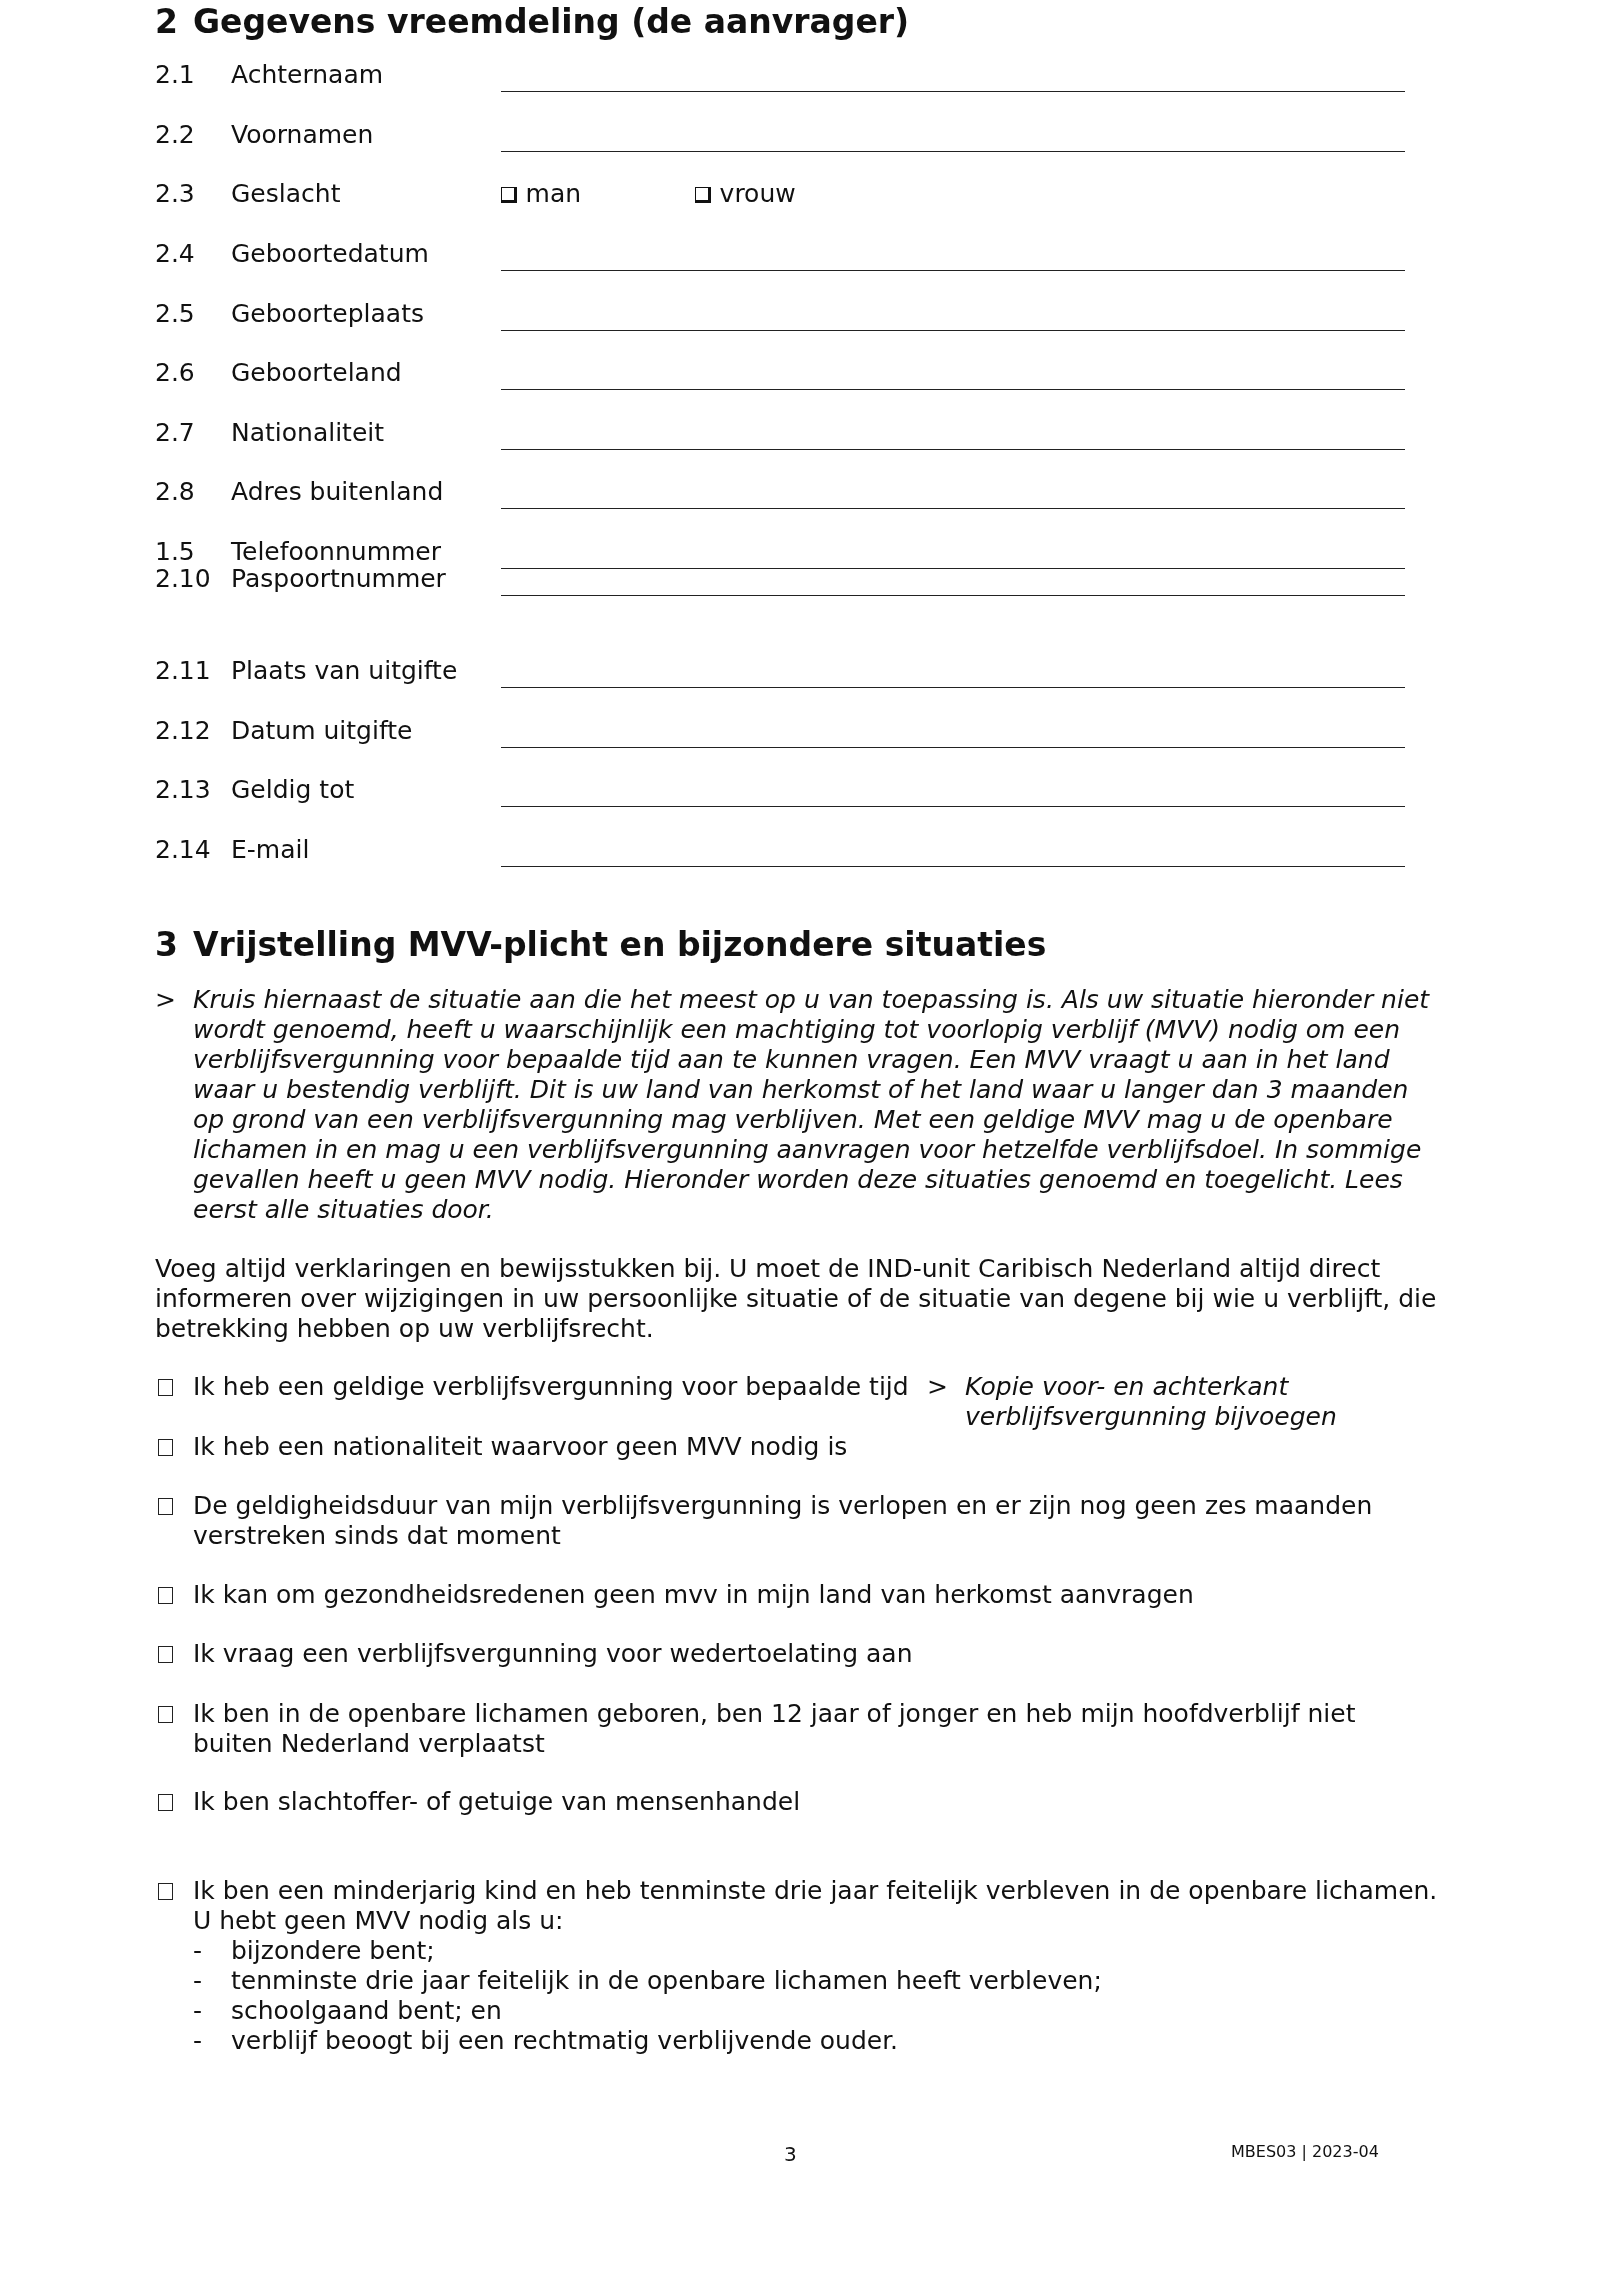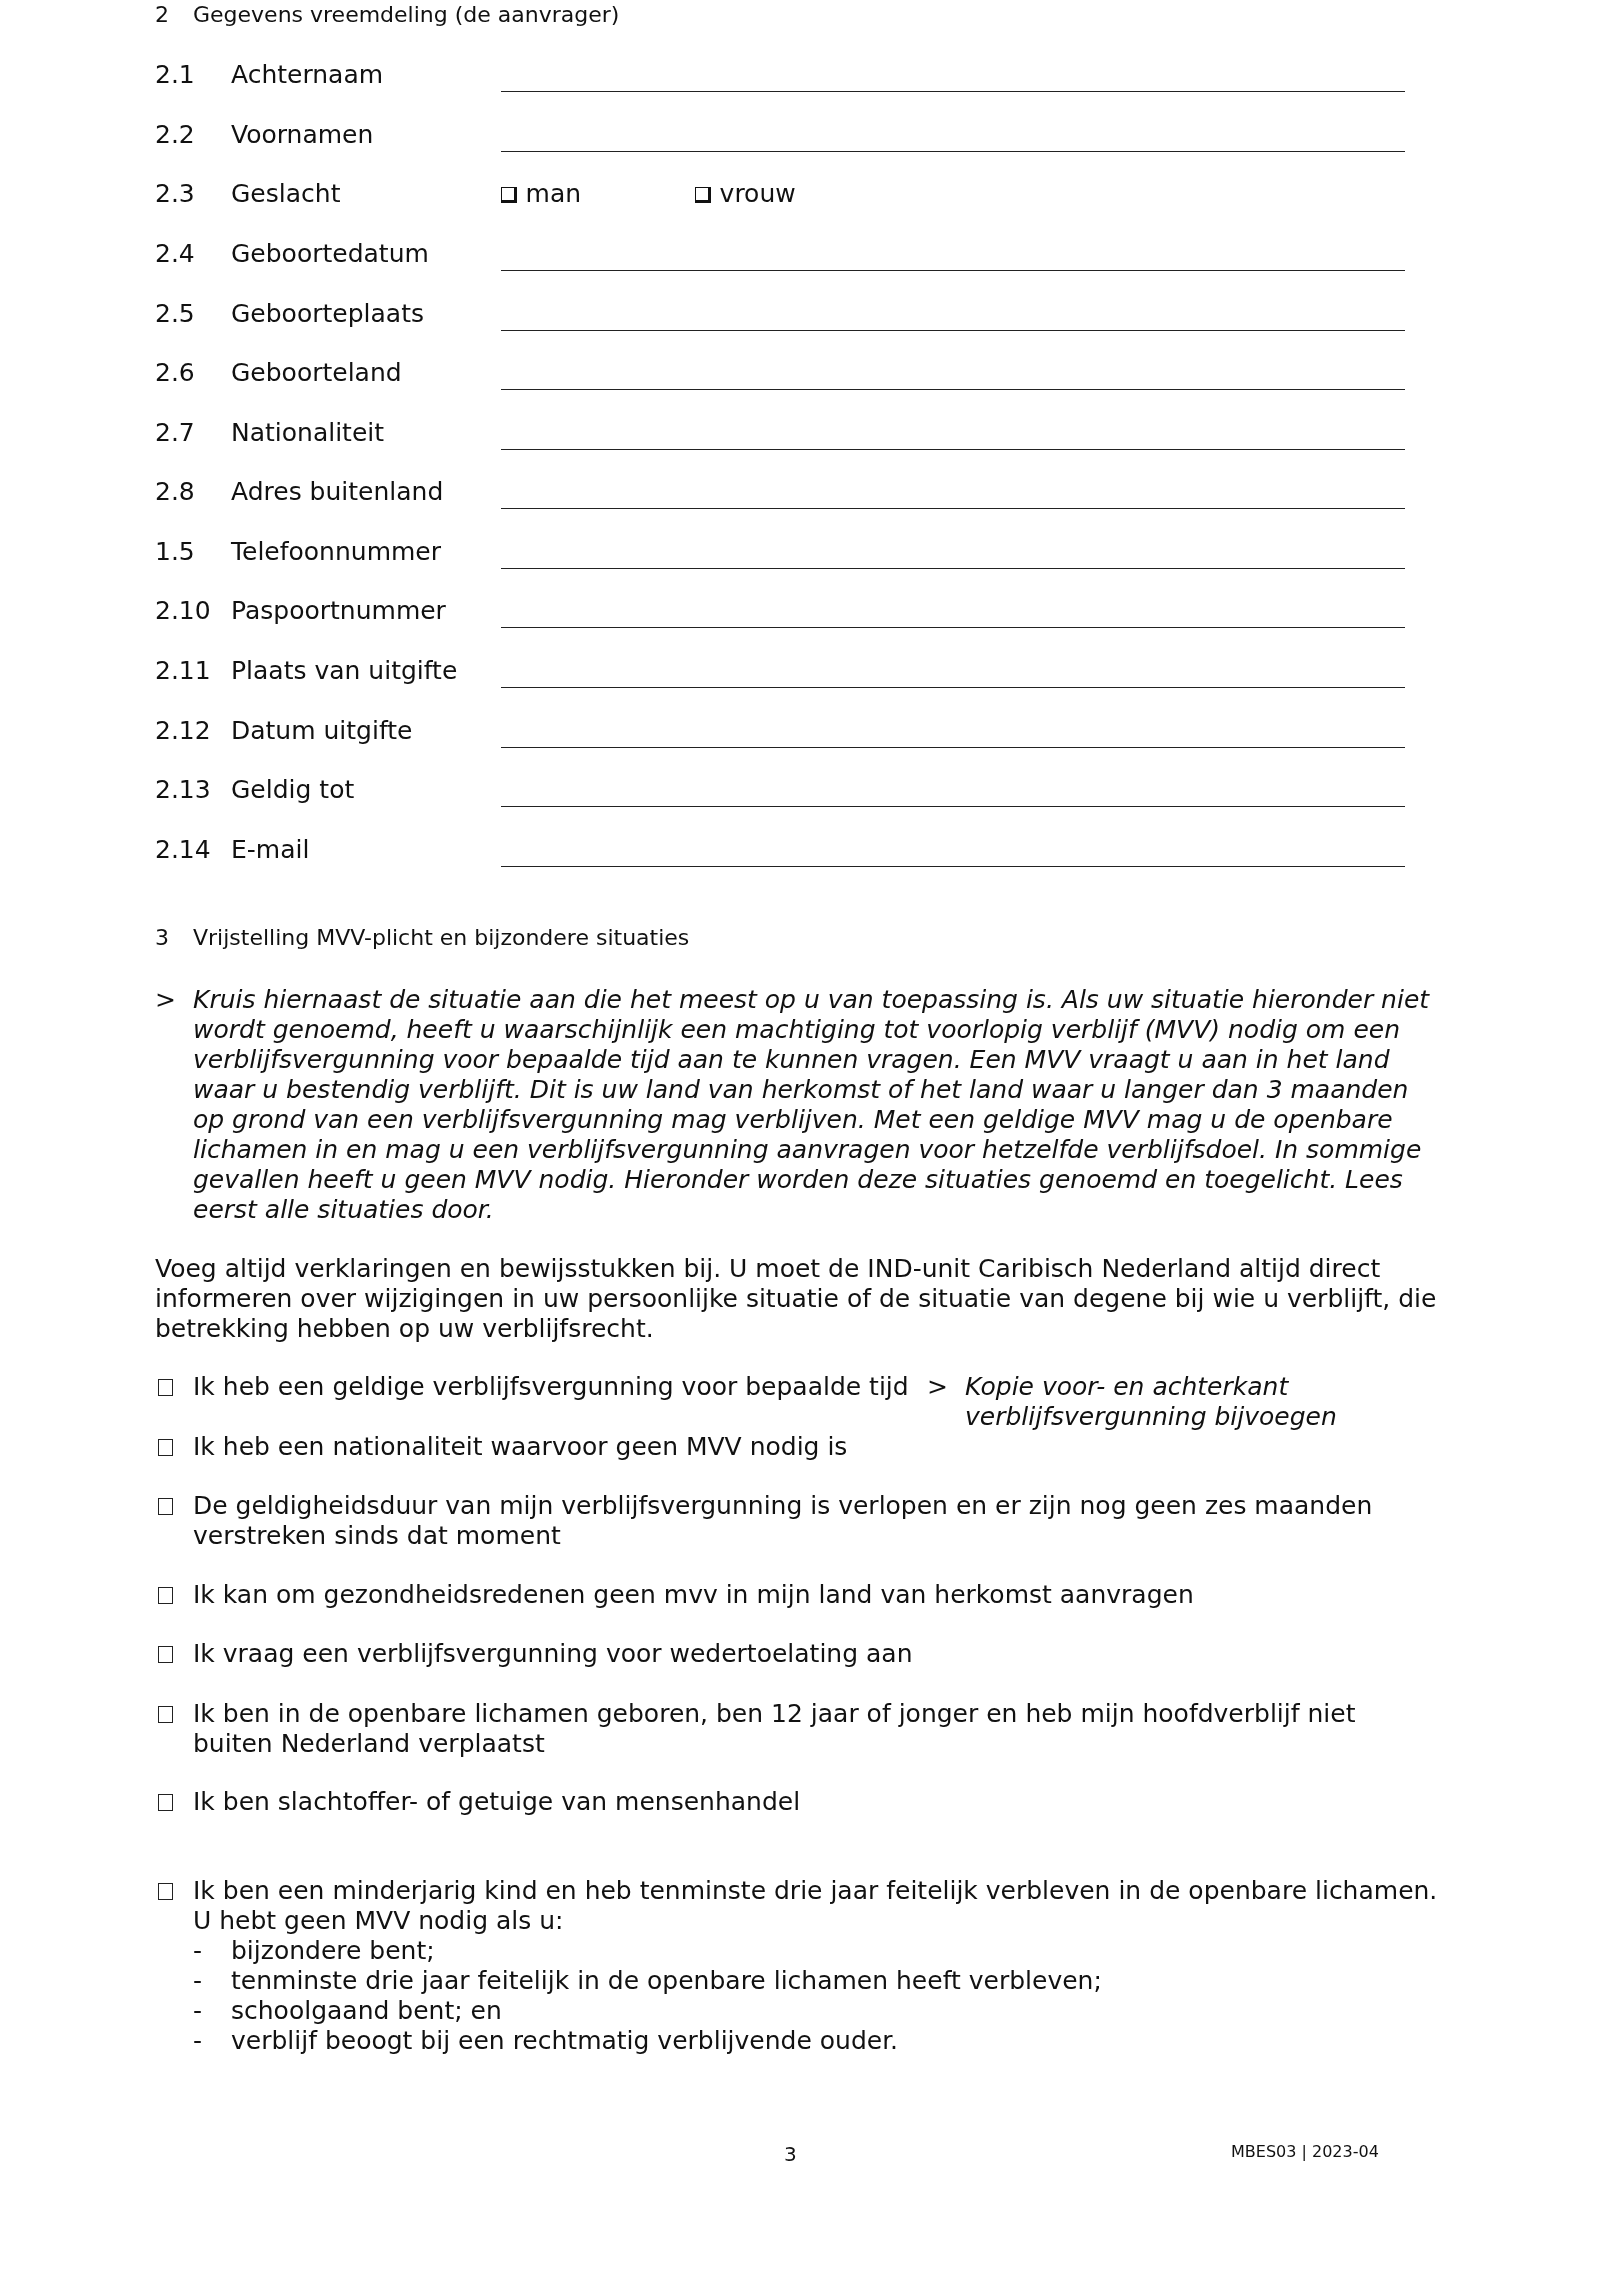--- a/index.html
+++ b/index.html
@@ -1,19 +1,19 @@
 <!DOCTYPE html>
 <html style="font-size:14.6px"><head>
 <meta charset="utf-8">
 <style>
   html, body { margin: 0; padding: 0; background: #ffffff; }
   body { width: 1619px; height: 2292px; position: relative; overflow: hidden;
          font-family: "DejaVu Sans", sans-serif; color: #111111; font-size: 25px; }
   .abs { position: absolute; white-space: nowrap; }
-  .h { font-weight: normal; font-size: 22px; }
+  .h { font-weight: bold; font-size: 33px; }
   .h .num { display: inline-block; width: 38px; }
   .row { position: absolute; left: 155px; height: 37px; width: 1261px; }
   .row .n { position: absolute; left: 0; top: 0; }
   .row .lbl { position: absolute; left: 76px; top: 0; }
   .row .line { position: absolute; left: 346px; width: 904px; top: 31px; border-bottom: 1.8px solid #222; height: 0; }
   .gender { position: absolute; top: 0; }
   .sqbox { display: inline-block; width: 15.5px; height: 15.5px; border: 1.8px solid #111; border-right-width: 3.7px; border-bottom-width: 3.7px; box-sizing: border-box; margin-right: 9.1px; vertical-align: -0.9px; }
   .intro { position: absolute; left: 155px; top: 985px; width: 1297px; font-style: italic; line-height: 30px; }
   .intro .gt { position: absolute; left: 0; top: 0; font-style: normal; }
   .intro .txt { margin-left: 38px; white-space: normal; }
@@ -77,21 +77,21 @@
     <div class="row" style="top: 477px;">
       <span class="n">2.8</span>
       <span class="lbl">Adres buitenland</span>
       <span class="line"></span>
     </div>
     <div class="row" style="top: 537px;">
       <span class="n">1.5</span>
       <span class="lbl">Telefoonnummer</span>
       <span class="line"></span>
     </div>
-    <div class="row" style="top: 596px;">
+    <div class="row" style="top: 564px;">
       <span class="n">2.10</span>
       <span class="lbl">Paspoortnummer</span>
       <span class="line"></span>
     </div>
     <div class="row" style="top: 656px;">
       <span class="n">2.11</span>
       <span class="lbl">Plaats van uitgifte</span>
       <span class="line"></span>
     </div>
     <div class="row" style="top: 716px;">

